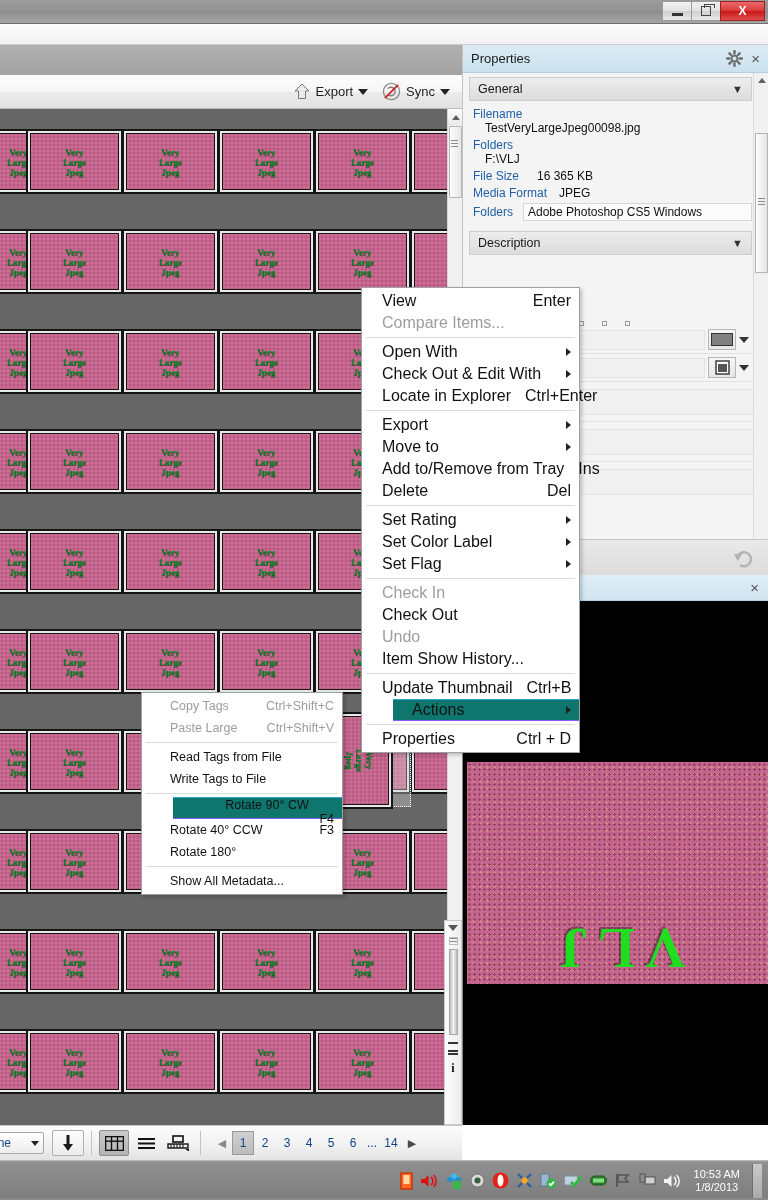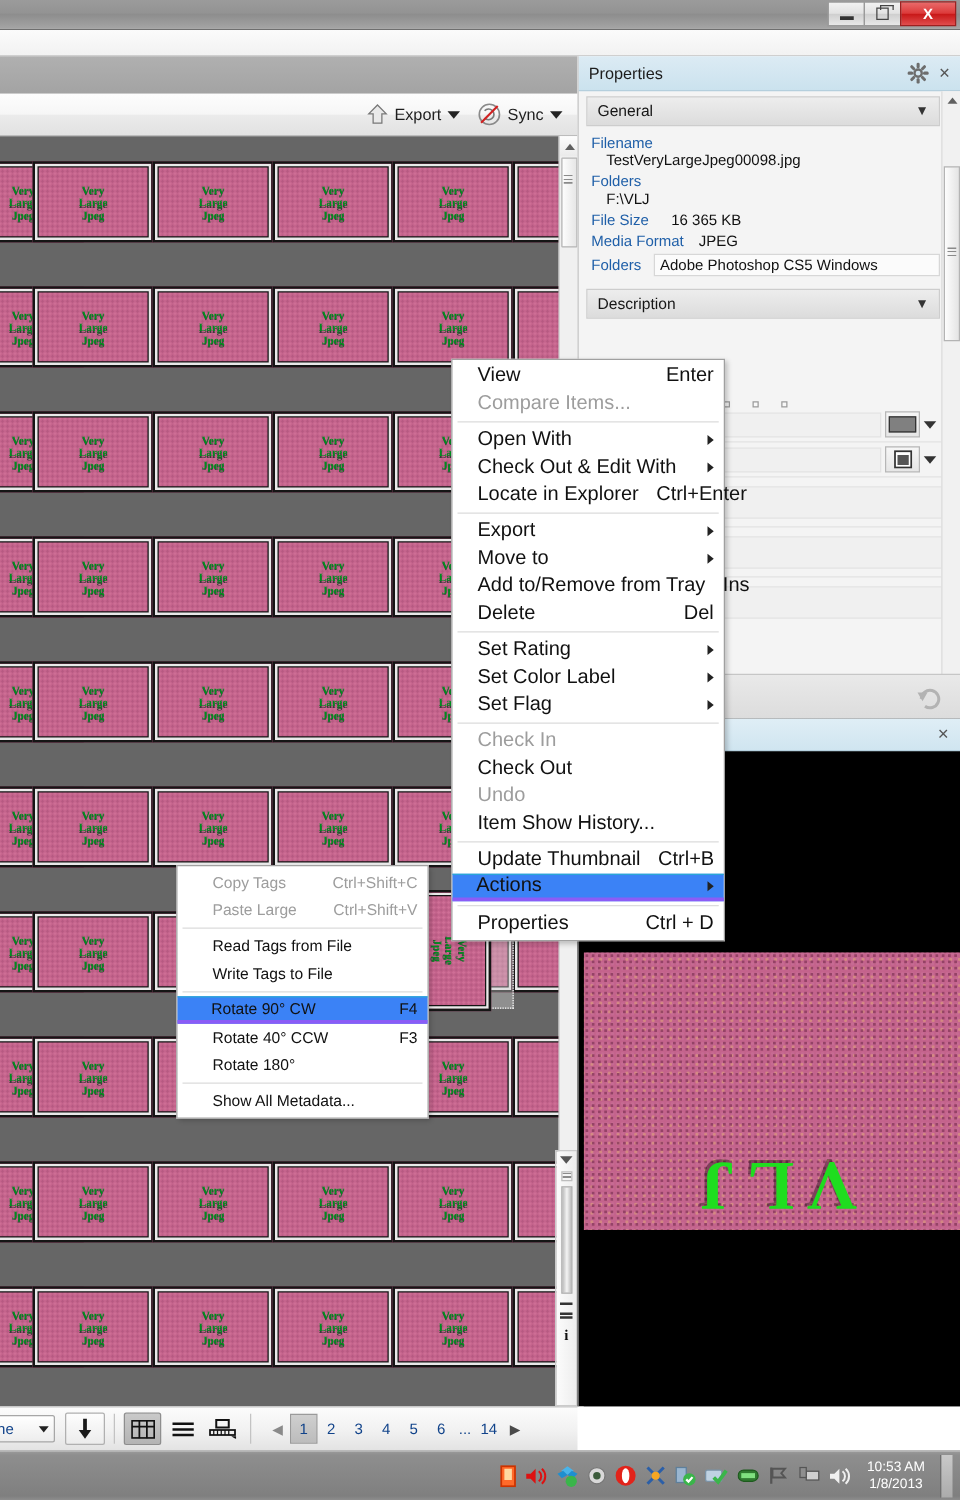--- a/index.html
+++ b/index.html
@@ -248,35 +248,36 @@
     z-index:50;
   }
   .mi { height:22px; display:flex; align-items:center; padding:0 8px 0 20px; white-space:nowrap; }
   .mi .txt { flex:0 0 auto; }
   .mi .acc { margin-left:auto; color:#111; padding-left:14px; }
   .mi .sub { margin-left:auto; width:0;height:0;
     border-top:4px solid transparent;border-bottom:4px solid transparent;border-left:5px solid #222; }
   .mi.disabled { color:#9d9d9d; }
   .mi.disabled .acc { color:#9d9d9d; }
   .mi.sel {
-    background:#3b82f6; border-top:1px solid #2aa6d6; border-bottom:3px solid #8b5cf6;
+    background:#0f766e; border-top:1px solid #2aa6d6; border-bottom:1px solid #8b5cf6;
     padding-left:19px;
+    margin-left:31px;
   }
   .msep { height:1px; background:#dcdcdc; margin:3px 4px; }
 
   
   .submenu {
     position:absolute; left:141px; top:692px; width:202px;
     background:#ffffff; border:1px solid #a0a0a0;
     box-shadow:2px 2px 4px rgba(0,0,0,.22);
     padding:2px 0; font-size:12.5px; color:#111;
     z-index:60;
   }
   .submenu .mi { padding-left:28px; }
-  .submenu .mi.sel { padding-left:27px; }
+  .submenu .mi.sel { padding-left:27px;flex-direction:column; }
 </style>
 </head>
 <body>
 
 <div id="root">
 
   <div class="titlebar">
     <div class="winbtns">
       <div class="winbtn">
           <i class="minglyph"></i>

